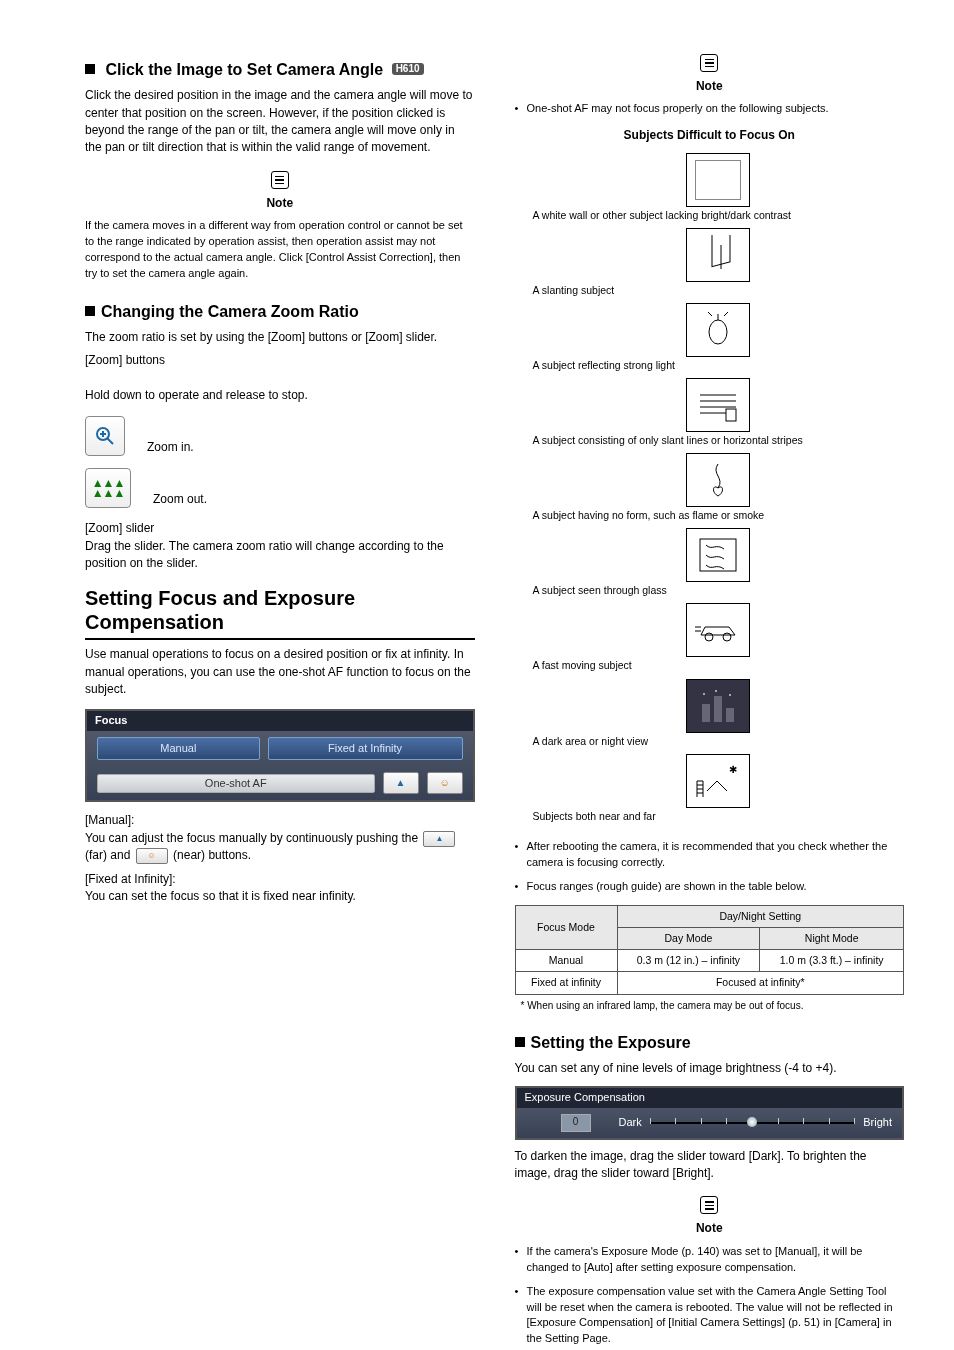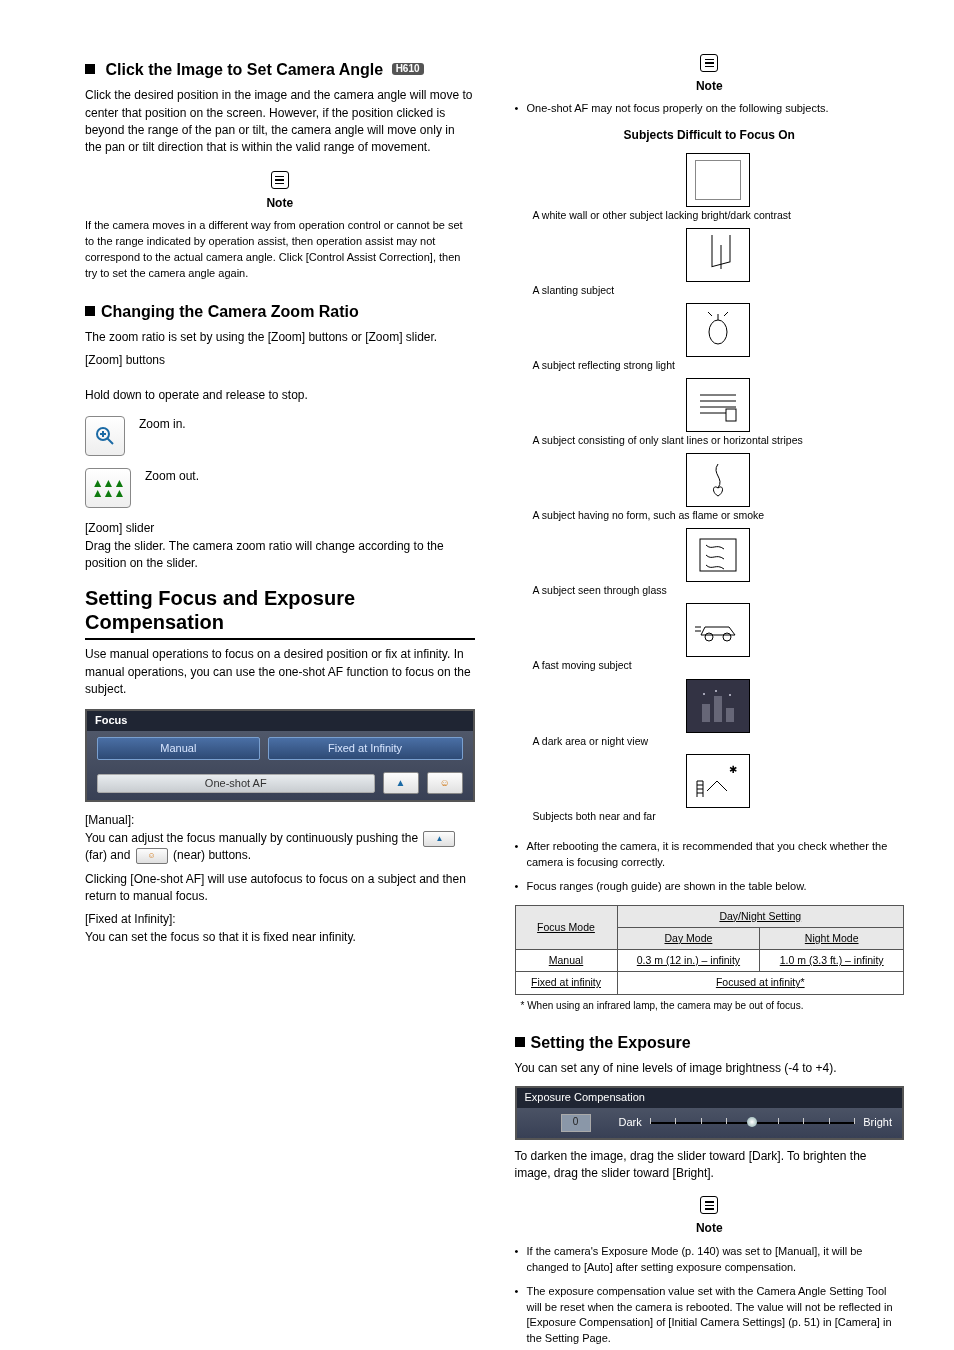--- a/index.html
+++ b/index.html
@@ -75,21 +75,21 @@
     display: flex;
     flex-direction: column;
     justify-content: center;
     align-items: center;
     gap: 2px;
     box-sizing: border-box;
     padding: 2px;
   }
   .note-icon span { display:block; width: 9px; height:1.5px; background:#000; }
   .note-body { font-size: 11px; }
-  .icon-row { display:flex; align-items:flex-start; gap:14px; margin:12px 0; }
+  .icon-row { display:flex; align-items:flex-end; gap:22px; margin:12px 0; }
   .icon-box {
     width: 38px; height: 38px;
     border: 1px solid #888;
     border-radius: 4px;
     background: linear-gradient(#fff,#eee);
     display:flex; align-items:center; justify-content:center;
     font-size: 16px;
   }
   .icon-box.wide { width: 44px; }
   .trees { color:#0e7a0e; font-size:12px; line-height:10px; letter-spacing:-1px;}
@@ -167,21 +167,20 @@
   table.ftab {
     border-collapse: collapse;
     width: 100%;
     font-size: 10.5px;
     margin-top: 10px;
   }
   table.ftab th, table.ftab td {
     border: 1px solid #555;
     padding: 3px 6px;
     text-align: center;
-    text-decoration: underline;
   }
   table.ftab th { background:#e8e8e8; font-weight:normal;}
   .footnote { font-size: 10px; margin: 4px 0 0 6px; }
   .exp-panel {
     border: 2px solid #555;
     background: linear-gradient(#575f70, #384055);
     margin: 8px 0;
     color: #fff;
     font-size: 11px;
   }
@@ -272,21 +271,20 @@
       <span>You can adjust the focus manually by continuously pushing the </span>
       <span class="inline-mini-btn">
           <span class="mountain">▲</span>
         </span>
       <span> (far) and </span>
       <span class="inline-mini-btn">
           <span class="person">☺</span>
         </span>
       <span> (near) buttons.</span>
     </p>
-    <p>Clicking [One-shot AF] will use autofocus to focus on a subject and then return to manual focus.</p>
     <p style="margin-bottom:0">[Fixed at Infinity]:</p>
     <p style="margin-top:0">You can set the focus so that it is fixed near infinity.</p>
   </div>
 
   <div class="col">
     <div class="note-head">
       <span class="note-icon">
           <span></span>
           <span></span>
           <span></span>

